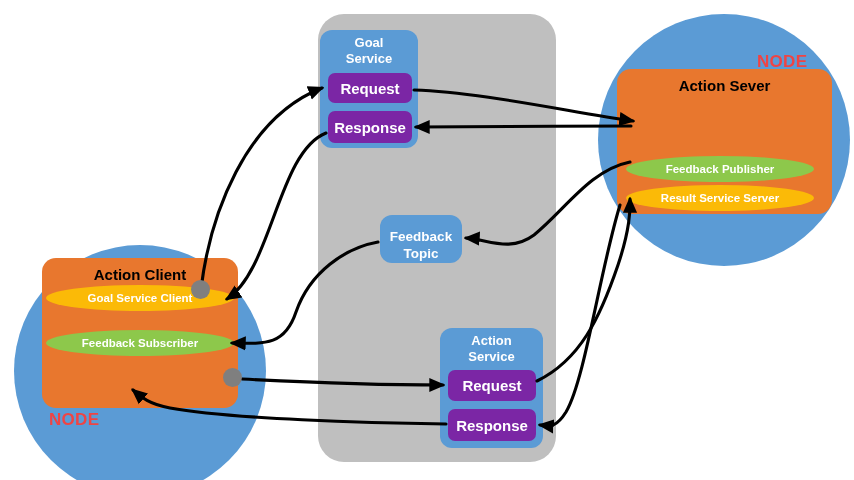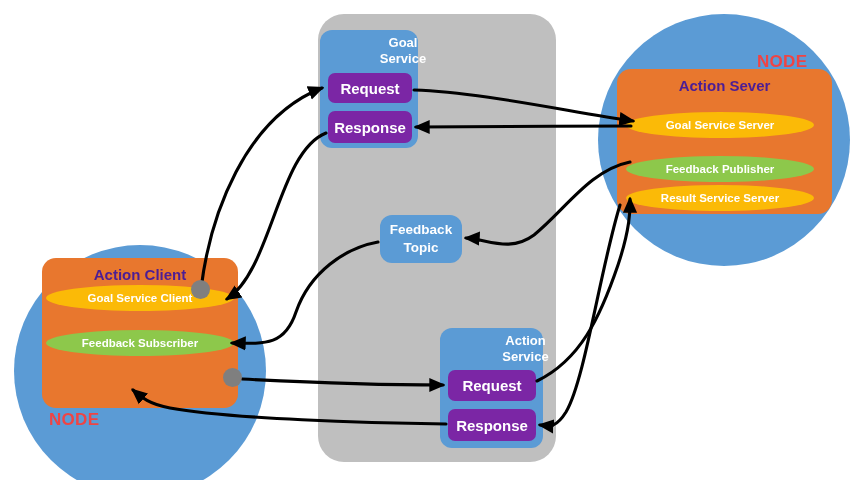--- a/index.html
+++ b/index.html
@@ -80,21 +80,21 @@
     width: 196px; height: 150px;
   }
   #action-server-box {
     left: 617px; top: 69px;
     width: 215px; height: 145px;
   }
   .orange-title {
     position: absolute;
     width: 100%;
     text-align: center;
-    color: #4c1d95;
+    color: #000000;
     font-size: 15px;
     font-weight: bold;
     top: 8px;
   }
 
   
   .ellipse {
     position: absolute;
     border-radius: 50%;
     display: flex;
@@ -122,33 +122,32 @@
   .blue-box {
     position: absolute;
     background: #5B9BD5;
     border-radius: 12px;
     z-index: 24;
   }
   #goal-service-box   { left: 320px; top: 30px;  width: 98px;  height: 118px; }
   #result-service-box { left: 440px; top: 328px; width: 103px; height: 120px; }
   #feedback-topic-box {
     left: 380px; top: 215px; width: 82px; height: 48px;
-    display: flex; align-items: center; justify-content: center;
+    display: flex; align-items: center; justify-content: flex-end;
     flex-direction: column;
   }
   .blue-box-title {
     position: absolute;
     width: 100%;
     top: 5px;
     text-align: center;
     color: #ffffff;
     font-size: 13px;
     font-weight: bold;
     line-height: 1.25;
-    padding-left: 34px;
   }
   .topic-title {
     color: #ffffff;
     font-size: 13.5px;
     font-weight: bold;
     text-align: center;
     line-height: 1.3;
   }
 
   
@@ -199,21 +198,20 @@
   <div class="ellipse green" id="feedback-subscriber">Feedback Subscriber</div>
   <div class="ellipse yellow" id="goal-service-client">Goal Service Client</div>
 
   <div class="node-circle" id="node-server-circle"></div>
   <div class="node-label" id="node-label-server">NODE</div>
 
   <div class="orange-box" id="action-server-box">
     <div class="orange-title">Action Sever</div>
   </div>
 
-  <div class="ellipse yellow" id="goal-service-server">Goal Service Server</div>
   <div class="ellipse green" id="feedback-publisher">Feedback Publisher</div>
   <div class="ellipse yellow" id="result-service-server">Result Service Server</div>
 
   <div class="blue-box" id="goal-service-box">
     <div class="blue-box-title">
       <span>Goal</span><br>
       <span>Service</span>
     </div>
   </div>
   <div class="purple-chip" id="goal-request">Request</div>

